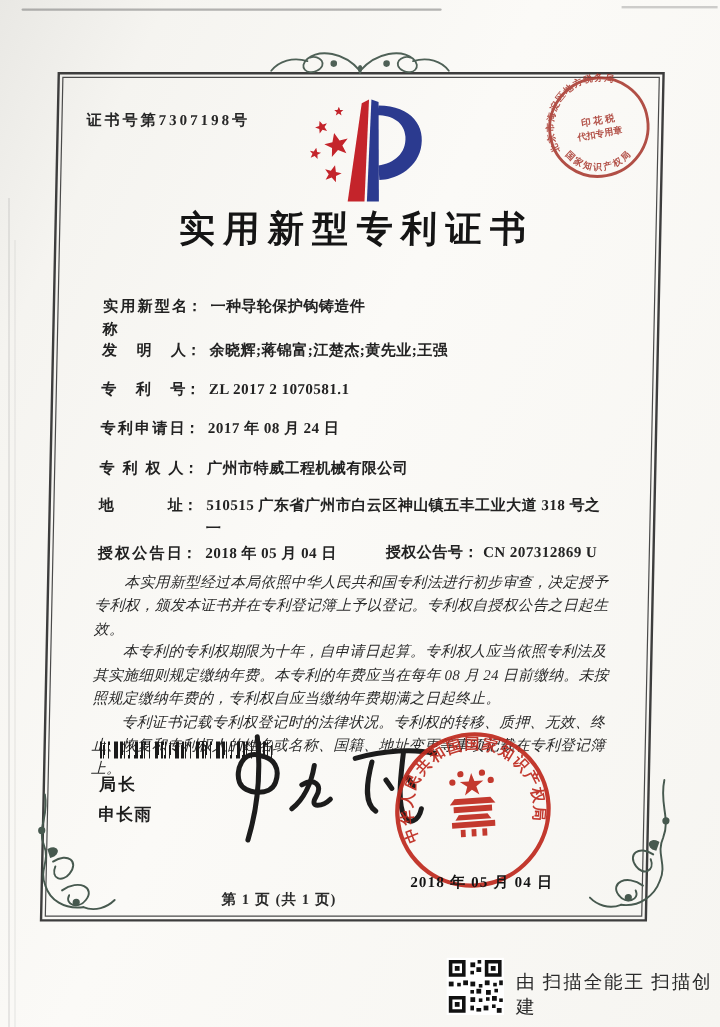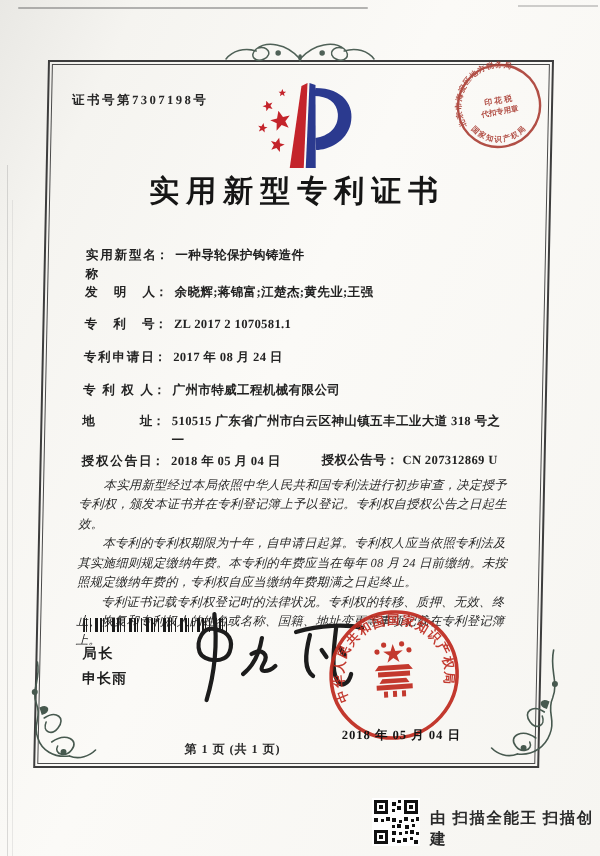--- a/index.html
+++ b/index.html
@@ -56,21 +56,21 @@
   .signer-name  { position:absolute; left:95px; top:670px; font-size:14px; font-weight:700; color:#1e1e1e; letter-spacing:1px; }
   .signature { position:absolute; left:182px; top:608px; width:200px; height:100px; }
 
   .seal { position:absolute; left:340px; top:608px; width:134px; height:134px; transform:rotate(-4deg); opacity:.93; }
   .seal-date { position:absolute; left:356px; top:727px; font-size:12.5px; font-weight:700; color:#141414; letter-spacing:1px; z-index:5; }
 
   .page-indicator { position:absolute; left:147px; top:741px; width:200px; text-align:center; font-size:12px; font-weight:700; color:#2a2a2a; letter-spacing:1px; }
 
   .scanner-strip { position:absolute; left:0; top:790px; width:600px; height:66px; }
   .qr { position:absolute; left:372px; top:8px; width:48px; height:48px; }
-  .scanner-text { position:absolute; left:430px; top:18px; font-size:15.5px; color:#2a2a2a; letter-spacing:1.5px; font-weight:700; }
+  .scanner-text { position:absolute; left:430px; top:18px; font-size:15.5px; color:#2a2a2a; letter-spacing:1.5px; font-weight:400; }
 </style>
 </head>
 <body>
 
 <div class="page">
 
   <div class="scan-line-a"></div>
   <div class="scan-line-b"></div>
   <div class="scan-edge-1"></div>
   <div class="scan-edge-2"></div>

